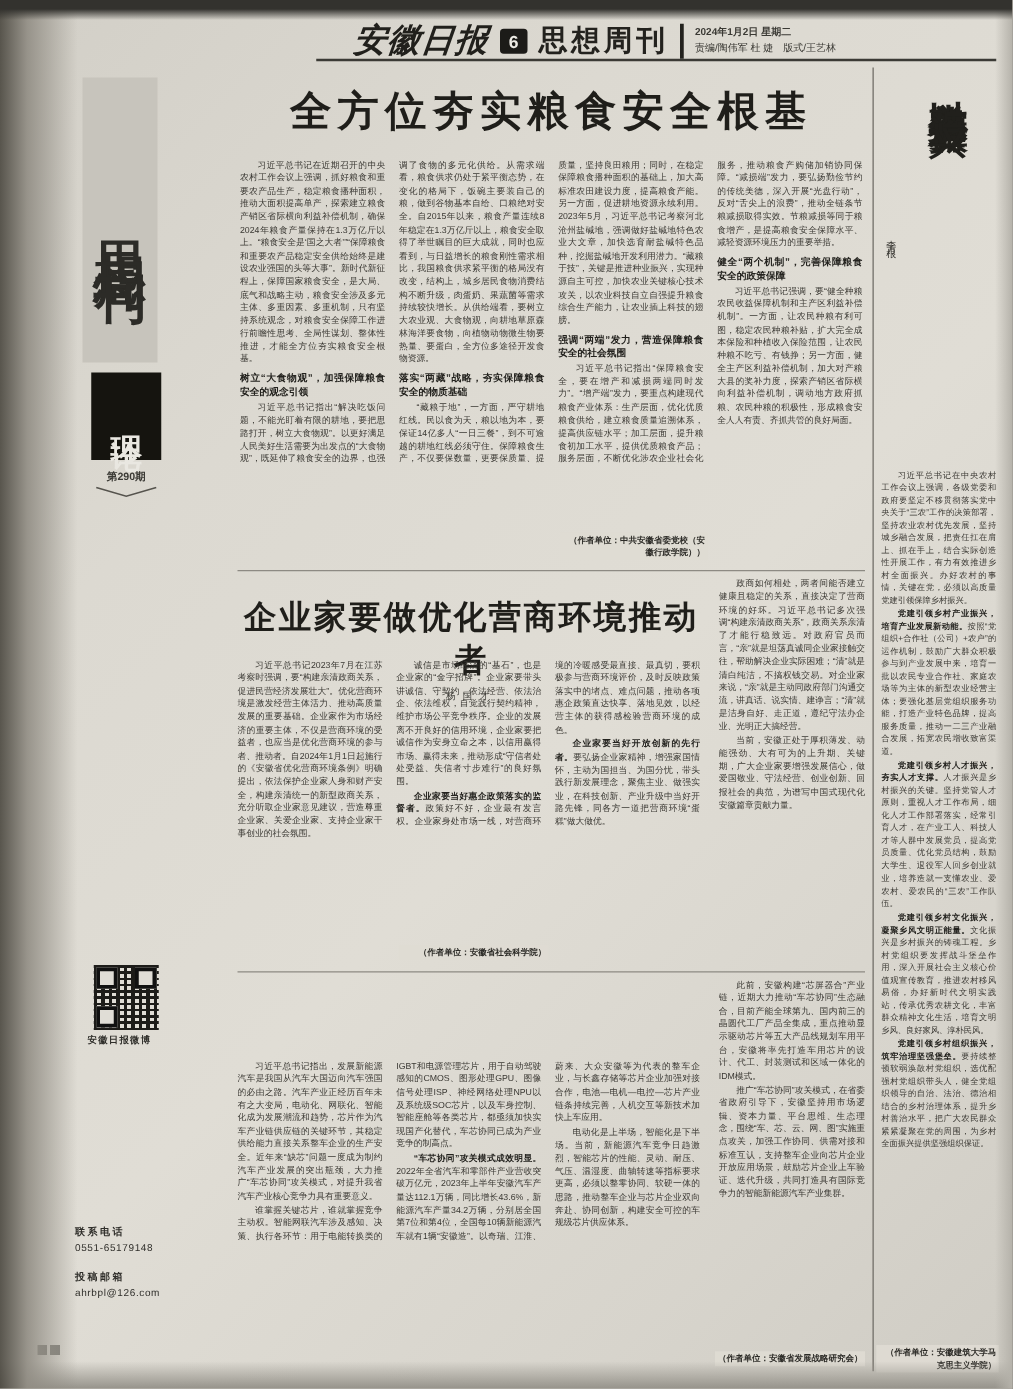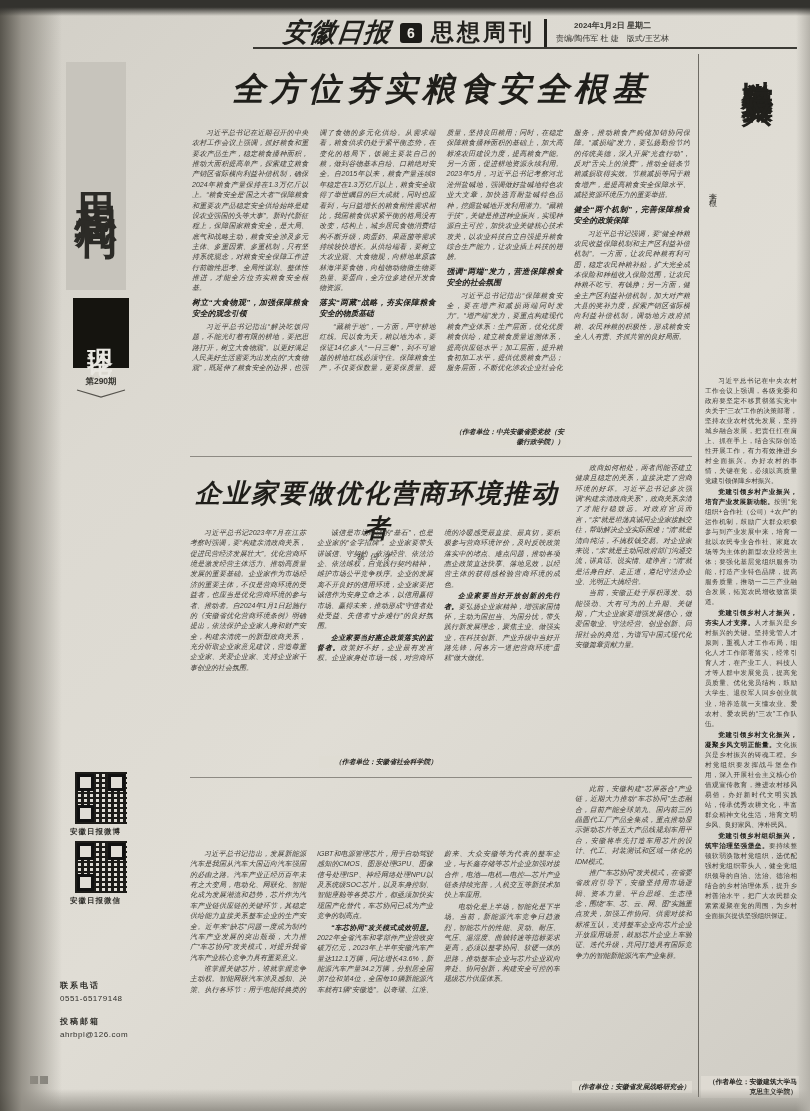--- a/index.html
+++ b/index.html
@@ -16,21 +16,21 @@
     background:linear-gradient(270deg,#b5b2aa 0%,rgba(181,178,170,0) 100%);}
 
   
   .masthead{position:absolute;top:15px;left:283px;display:flex;align-items:center;gap:9px;}
   .paper-name{font-family:"DejaVu Serif",serif;font-style:italic;font-weight:900;font-size:26px;
     color:#21201c;letter-spacing:1px;transform:skewX(-6deg);}
   .pagenum-box{background:#1c1b18;color:#eceae4;font-weight:900;font-size:14px;border-radius:3px;
     width:22px;height:20px;display:flex;align-items:center;justify-content:center;}
   .section-name{font-size:23px;font-weight:900;color:#23221e;letter-spacing:3px;}
   .head-vbar{width:3px;height:28px;background:#23221e;}
-  .head-date{font-size:8px;line-height:1.6;color:#3a3934;white-space:nowrap;text-align:center;}
+  .head-date{font-size:8px;line-height:1.6;color:#3a3934;white-space:nowrap;}
   .head-date .d1{font-weight:700;}
   .header-rule{position:absolute;top:47px;left:253px;right:13px;height:2px;background:#3b3a35;}
 
   
   .weekly-box{position:absolute;left:66px;top:62px;width:60px;height:228px;background:#c7c4bc;
     display:flex;align-items:center;justify-content:center;}
   .weekly-box span{writing-mode:vertical-rl;font-family:"DejaVu Serif",serif;font-weight:900;
     font-size:42px;letter-spacing:9px;color:#2c2b27;}
   .theory-box{position:absolute;left:73px;top:298px;width:56px;height:70px;background:#15140f;
     display:flex;align-items:center;justify-content:center;}
@@ -48,21 +48,21 @@
     border:3px solid #111;background:#e0ddd6;}
   .qr i{position:absolute;bottom:2px;left:2px;width:11px;height:11px;border:3px solid #111;background:#e0ddd6;}
   .qr-label{font-size:7.5px;font-weight:700;margin-top:3px;color:#2f2e2a;letter-spacing:1px;}
   .contact{position:absolute;left:60px;width:86px;text-align:left;color:#2f2e2a;}
   .contact .lbl{font-size:8px;font-weight:800;letter-spacing:2px;}
   .contact .val{font-size:8px;margin-top:3px;letter-spacing:.5px;}
   .print-mark{position:absolute;left:30px;top:1076px;width:18px;height:8px;opacity:.55;
     background:linear-gradient(90deg,#3c3b36 0 8px,transparent 8px 10px,#3c3b36 10px 18px);filter:blur(.4px);}
 
   
-  .art{position:absolute;left:190px;width:502px;font-style:italic;}
+  .art{position:absolute;left:190px;width:502px;}
   .art h1{margin:0;text-align:center;color:#1f1e1a;}
   .a-author{text-align:center;font-size:7.5px;letter-spacing:6px;color:#3a3934;margin-top:6px;}
   .body{font-size:7px;line-height:1.48;text-align:justify;color:#3a3833;overflow:hidden;}
   .body p{margin:0 0 1px;text-indent:2em;}
   .body h3{font-size:7.8px;font-weight:900;color:#23221e;margin:3px 0 2px;text-indent:0;}
   .body .lead{font-weight:900;color:#23221e;}
   .credit{position:absolute;font-size:6.8px;font-weight:800;color:#2c2b27;text-align:right;
     background:rgba(222,219,211,.92);padding:1px 2px;}
   .art1{top:58px;height:396px;}
   .art1 h1{font-size:33px;font-weight:900;letter-spacing:5px;margin-top:9px;}
@@ -117,26 +117,20 @@
   <svg class="issue-chevron" width="50" height="10">
     <polyline points="1,1 25,8 49,1" fill="none" stroke="#55534d" stroke-width="1.2"></polyline>
   </svg>
 
   <div class="qr-item" style="top:772px">
     <div class="qr">
         <i></i>
       </div>
     <div class="qr-label">安徽日报微博</div>
   </div>
-  <div class="qr-item" style="top:841px">
-    <div class="qr">
-        <i></i>
-      </div>
-    <div class="qr-label">安徽日报微信</div>
-  </div>
 
   <div class="contact" style="top:980px">
     <div class="lbl">联系电话</div>
     <div class="val">0551-65179148</div>
   </div>
   <div class="contact" style="top:1016px">
     <div class="lbl">投稿邮箱</div>
     <div class="val">ahrbpl@126.com</div>
   </div>
   <div class="print-mark"></div>

